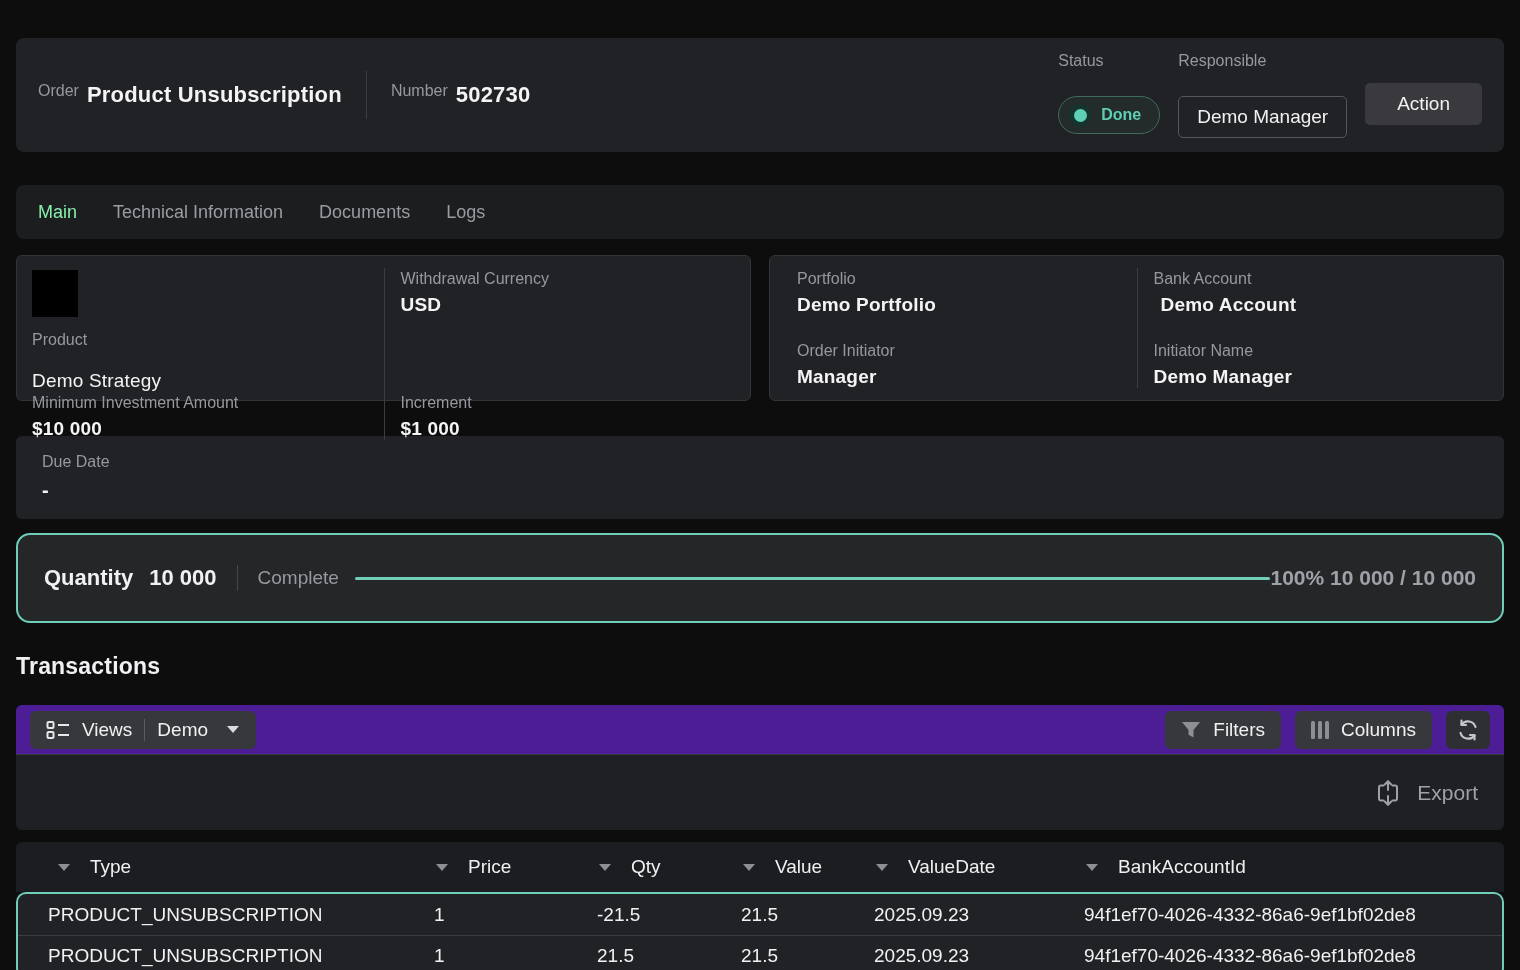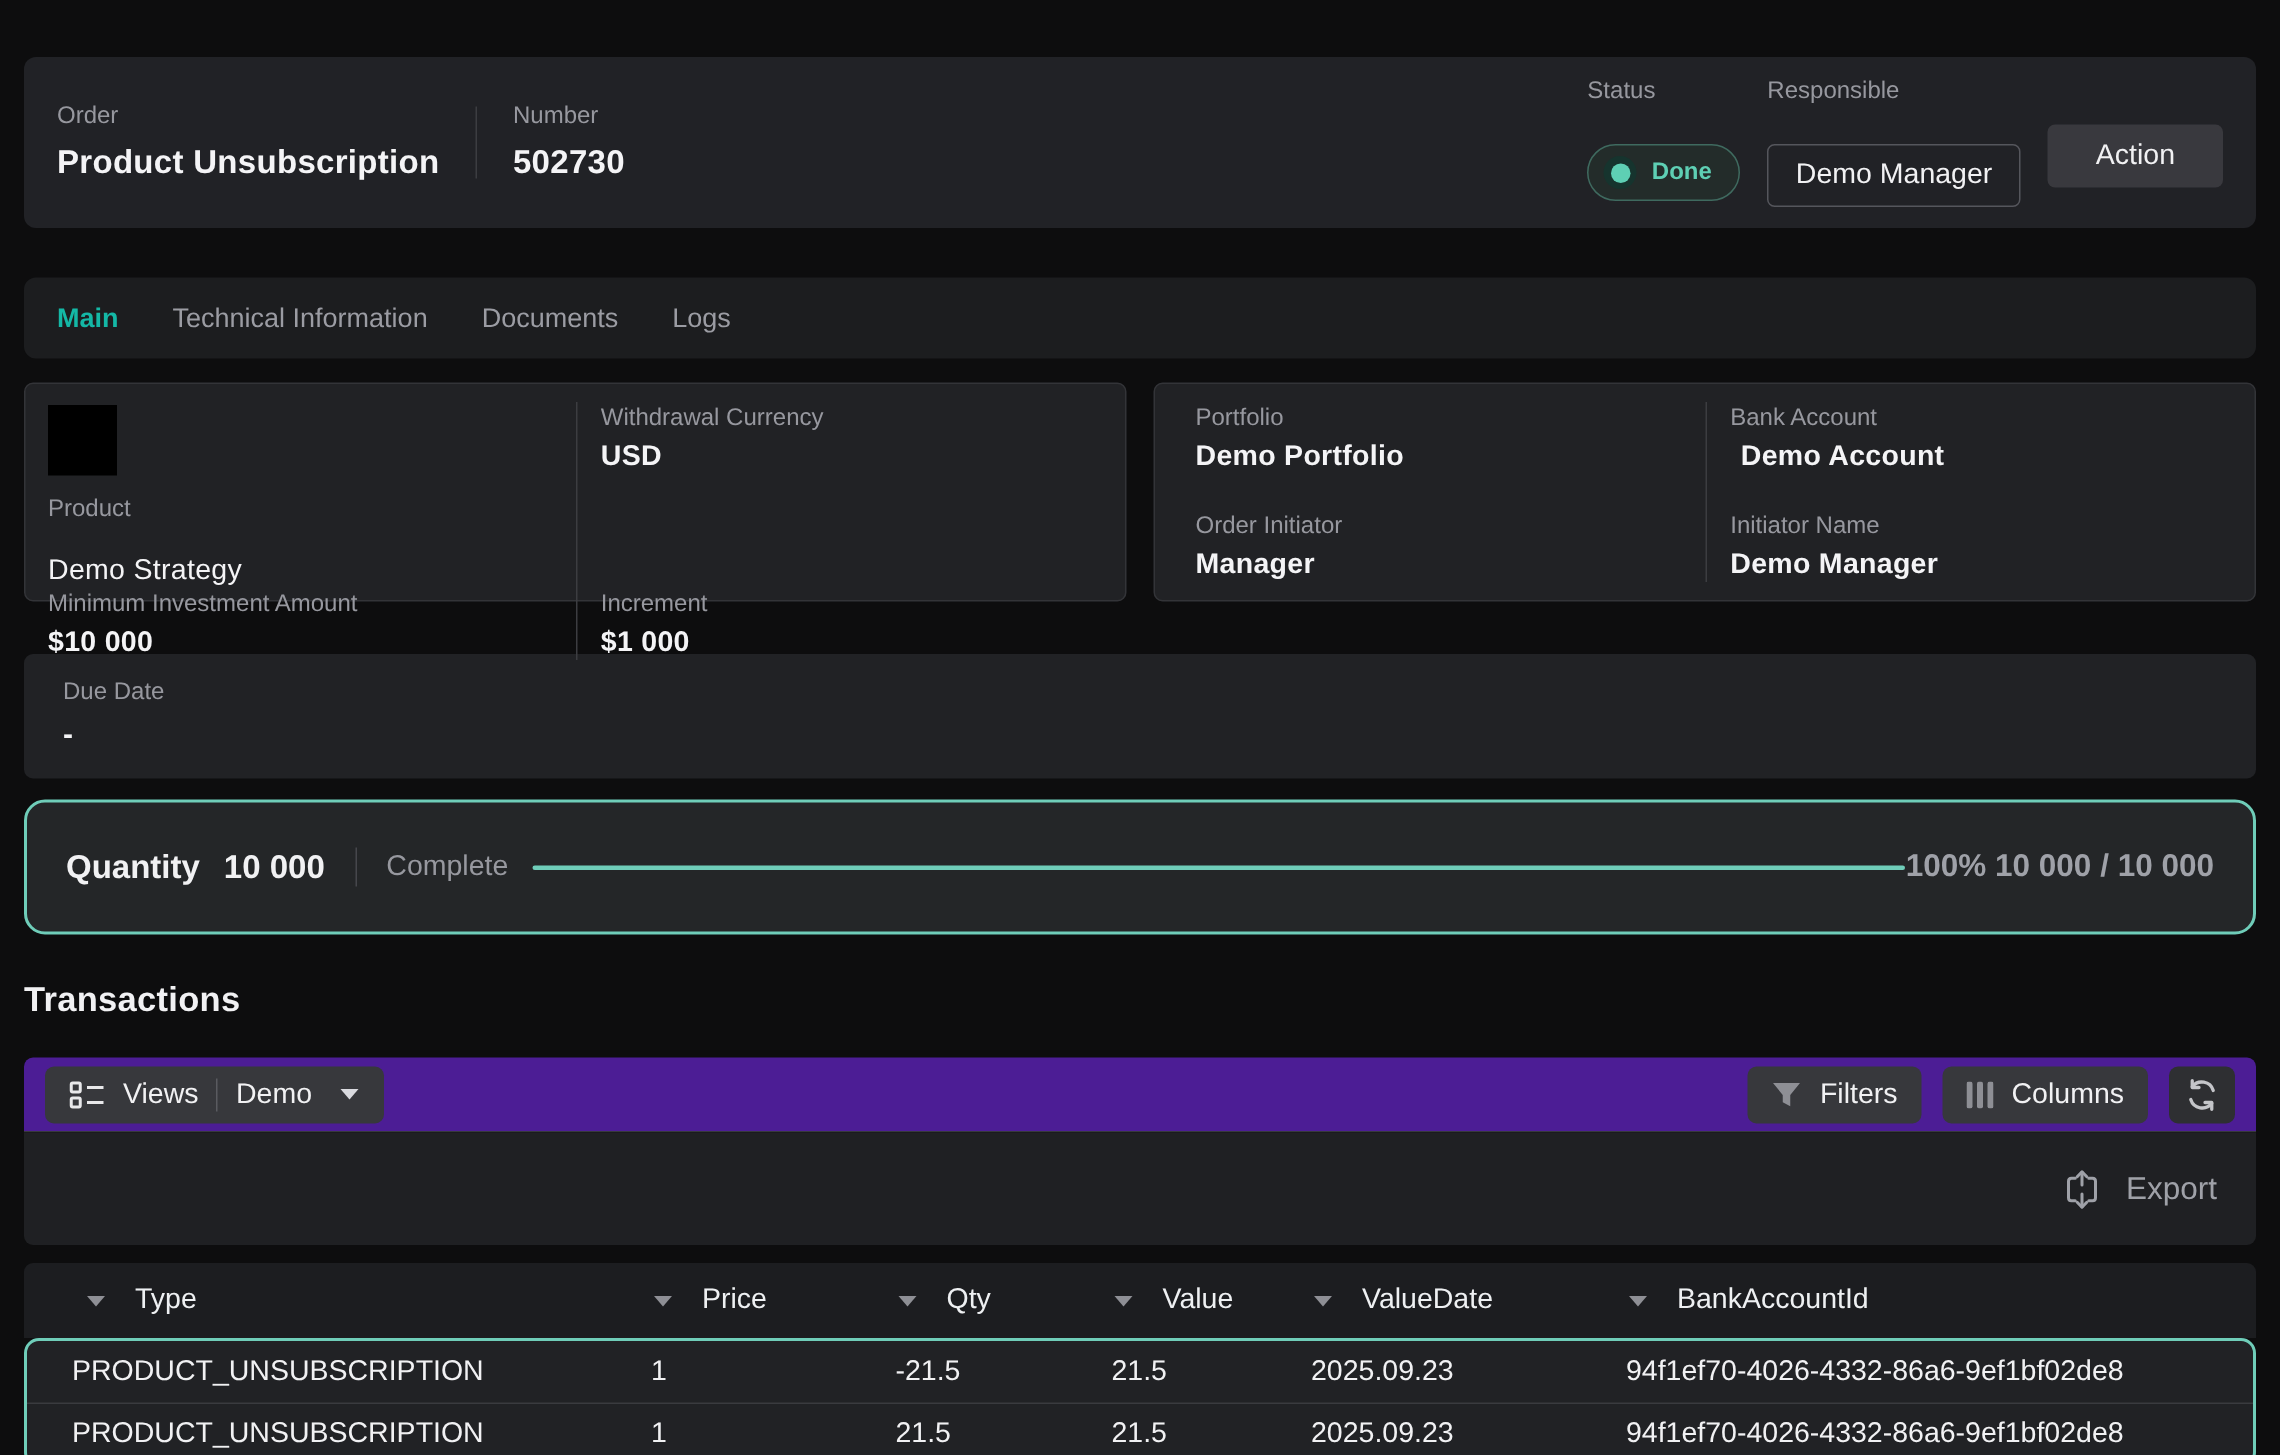--- a/index.html
+++ b/index.html
@@ -6,41 +6,41 @@
   html,body { width:1520px; height:970px; background:#0d0d0e; overflow:hidden;
     font-family:"Liberation Sans", sans-serif; color:#f1f1f3; }
   body { padding:0 16px; }
 
   .label { color:#97989f; font-size:16px; font-weight:400; }
   .value { color:#f4f4f6; font-size:20px; font-weight:700; letter-spacing:.2px; }
 
   
   .header-card { margin-top:38px; height:114px; background:#212226; border-radius:8px;
     display:flex; align-items:center; padding:0 22px; }
-  .header-field { display:flex; flex-direction:column; gap:8px; }
+  .header-field { display:flex; flex-direction:row; gap:8px; }
   .header-field .value { font-size:22px; }
   .hdr-divider { width:1px; height:48px; background:#3c3d41; margin:0 24px 0 24px; }
   .header-right { margin-left:auto; display:flex; align-items:flex-start; gap:18px; }
   .status-group, .resp-group { display:flex; flex-direction:column; gap:26px; }
   .status-badge { display:flex; align-items:center; gap:10px; border:1.5px solid #3f6a5f;
     background:#232c2a; border-radius:999px; padding:7px 18px 7px 10px; }
   .status-dot-outer { width:22px; height:22px; border-radius:50%; background:#16342e;
     display:flex; align-items:center; justify-content:center; }
   .status-dot-inner { width:13px; height:13px; border-radius:50%; background:#5ecfb4; }
   .status-badge span.txt { color:#5ecfb4; font-weight:700; font-size:16px; }
   .resp-btn { border:1px solid #55565c; background:transparent; border-radius:5px;
     color:#f1f1f3; font-size:19px; padding:9px 18px; font-family:inherit; cursor:pointer; }
   .action-btn { background:#39393e; border:none; border-radius:5px; color:#f1f1f3;
     font-size:19px; padding:10px 32px; font-family:inherit; cursor:pointer; margin-top:31px; }
 
   
   .tabbar { margin-top:33px; height:54px; background:#1c1d1f; border-radius:8px;
     display:flex; align-items:center; gap:36px; padding:0 22px; }
   .tab { font-size:18px; color:#9b9ca3; cursor:pointer; }
-  .tab.active { color:#14b8a6; font-weight:700; }
+  .tab.active { color:#86efac; font-weight:400; }
 
   
   .cards-row { margin-top:16px; display:flex; gap:18px; }
   .info-card { flex:1; height:146px; background:#212225; border:1px solid #333438;
     border-radius:6px; padding:12px 14px; display:grid;
     grid-template-columns:1fr 1fr; grid-template-rows:1fr 1fr; }
   .cellv { display:flex; flex-direction:column; gap:6px; justify-content:flex-start;
     border-left:1px solid transparent; padding:2px 0 0 16px; }
   .cellv.div { border-left:1px solid #3c3d41; }
   .cellv .value { font-size:19px; }

